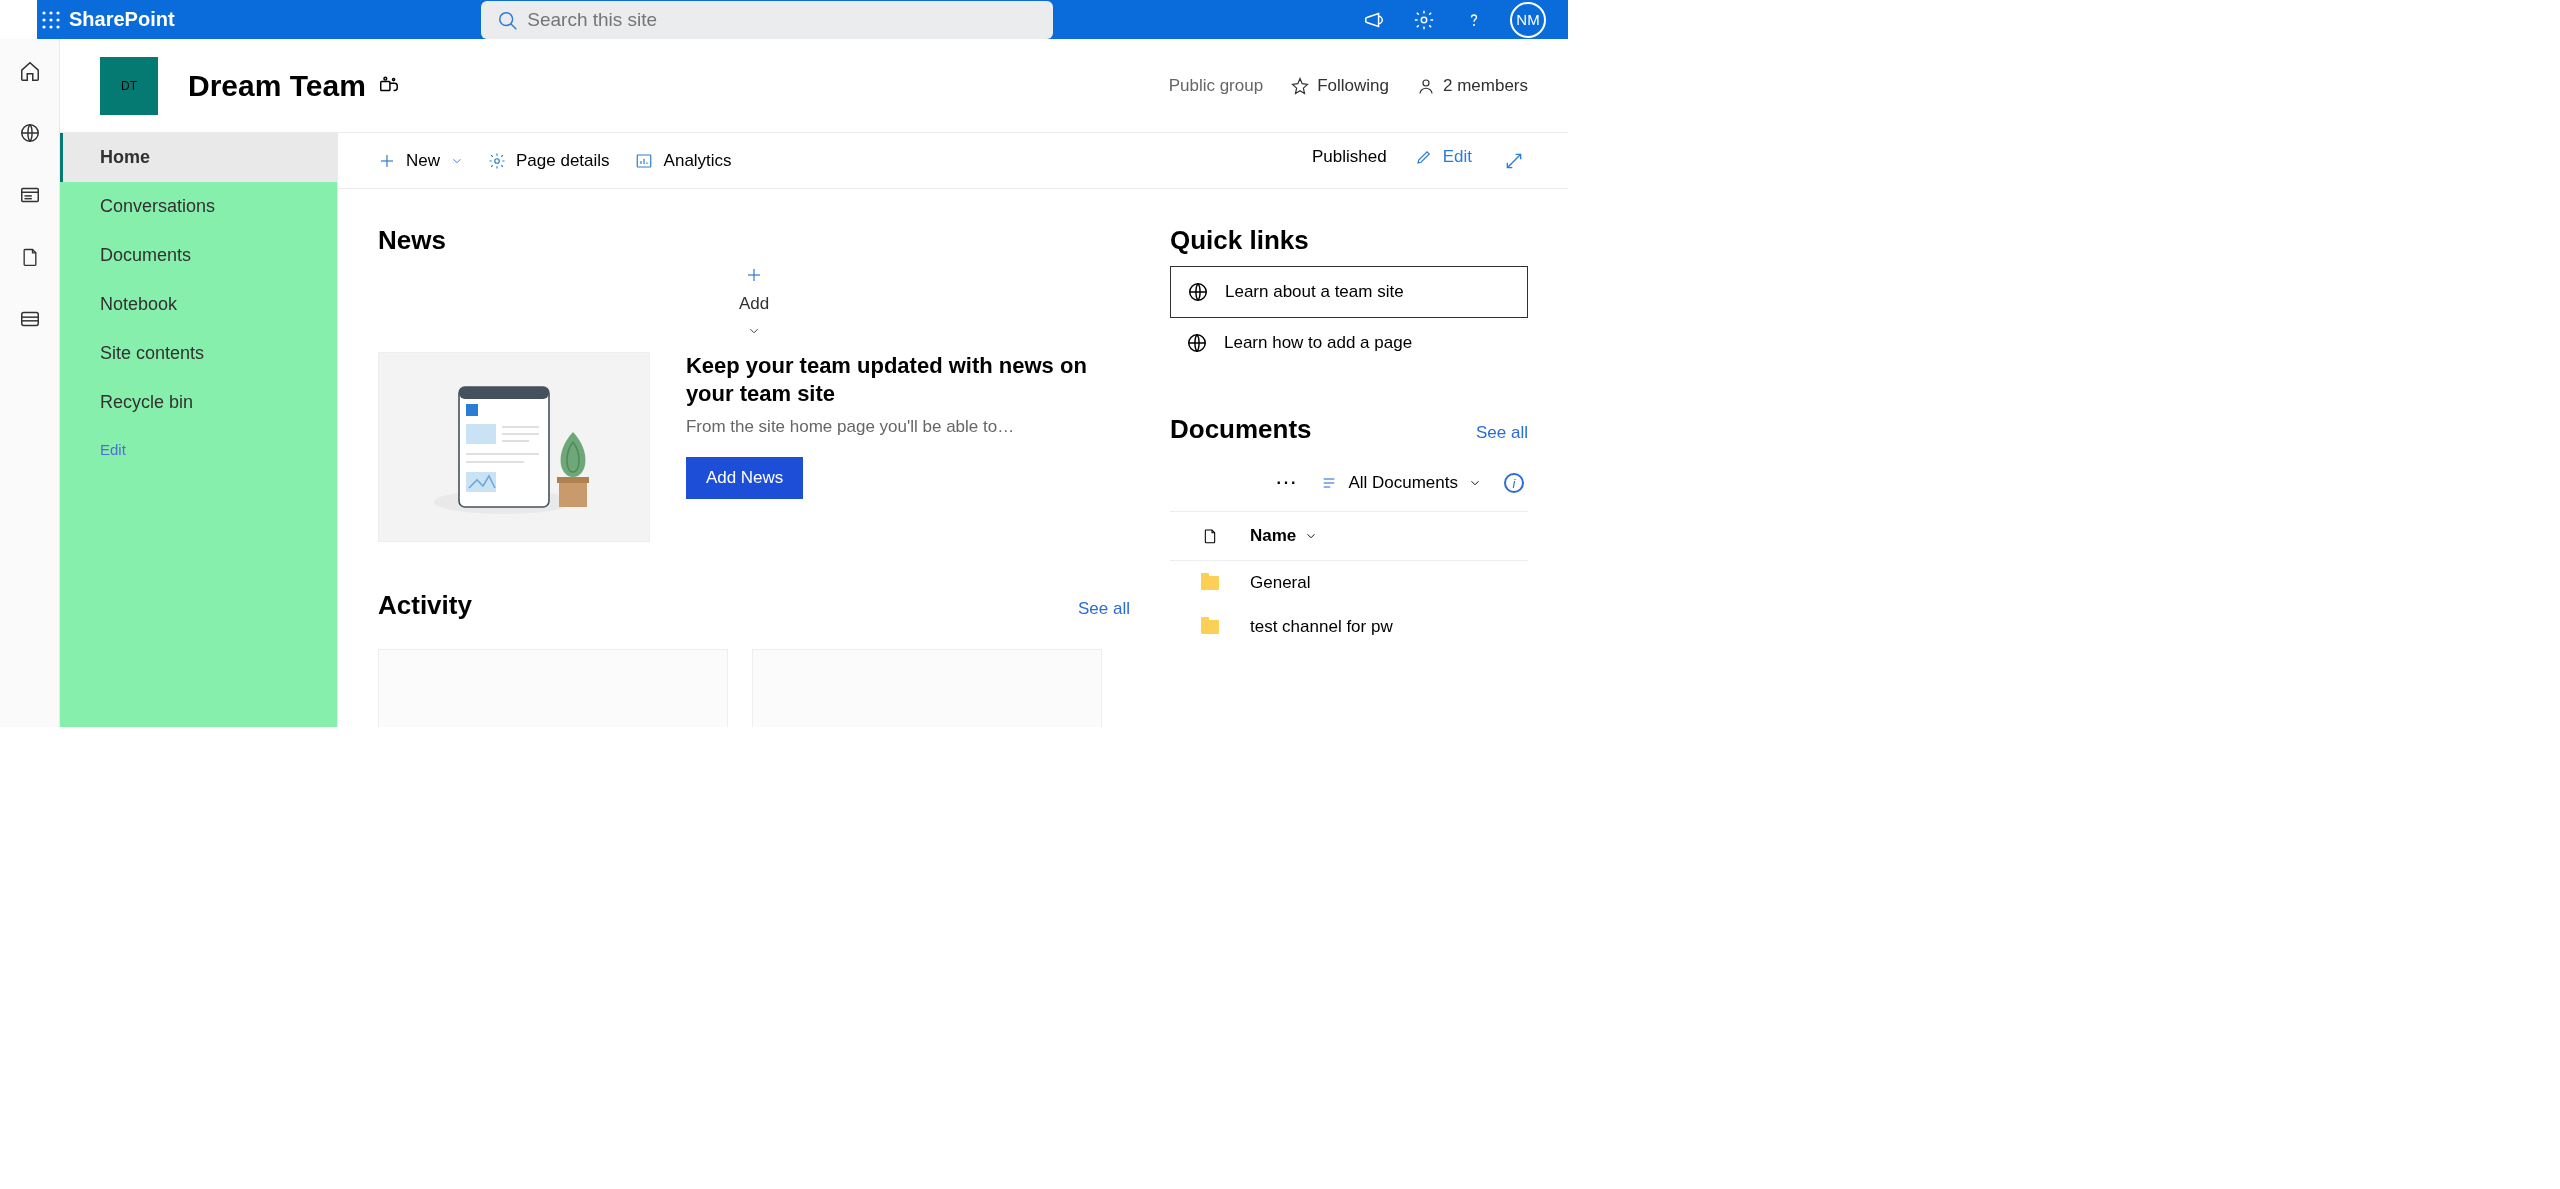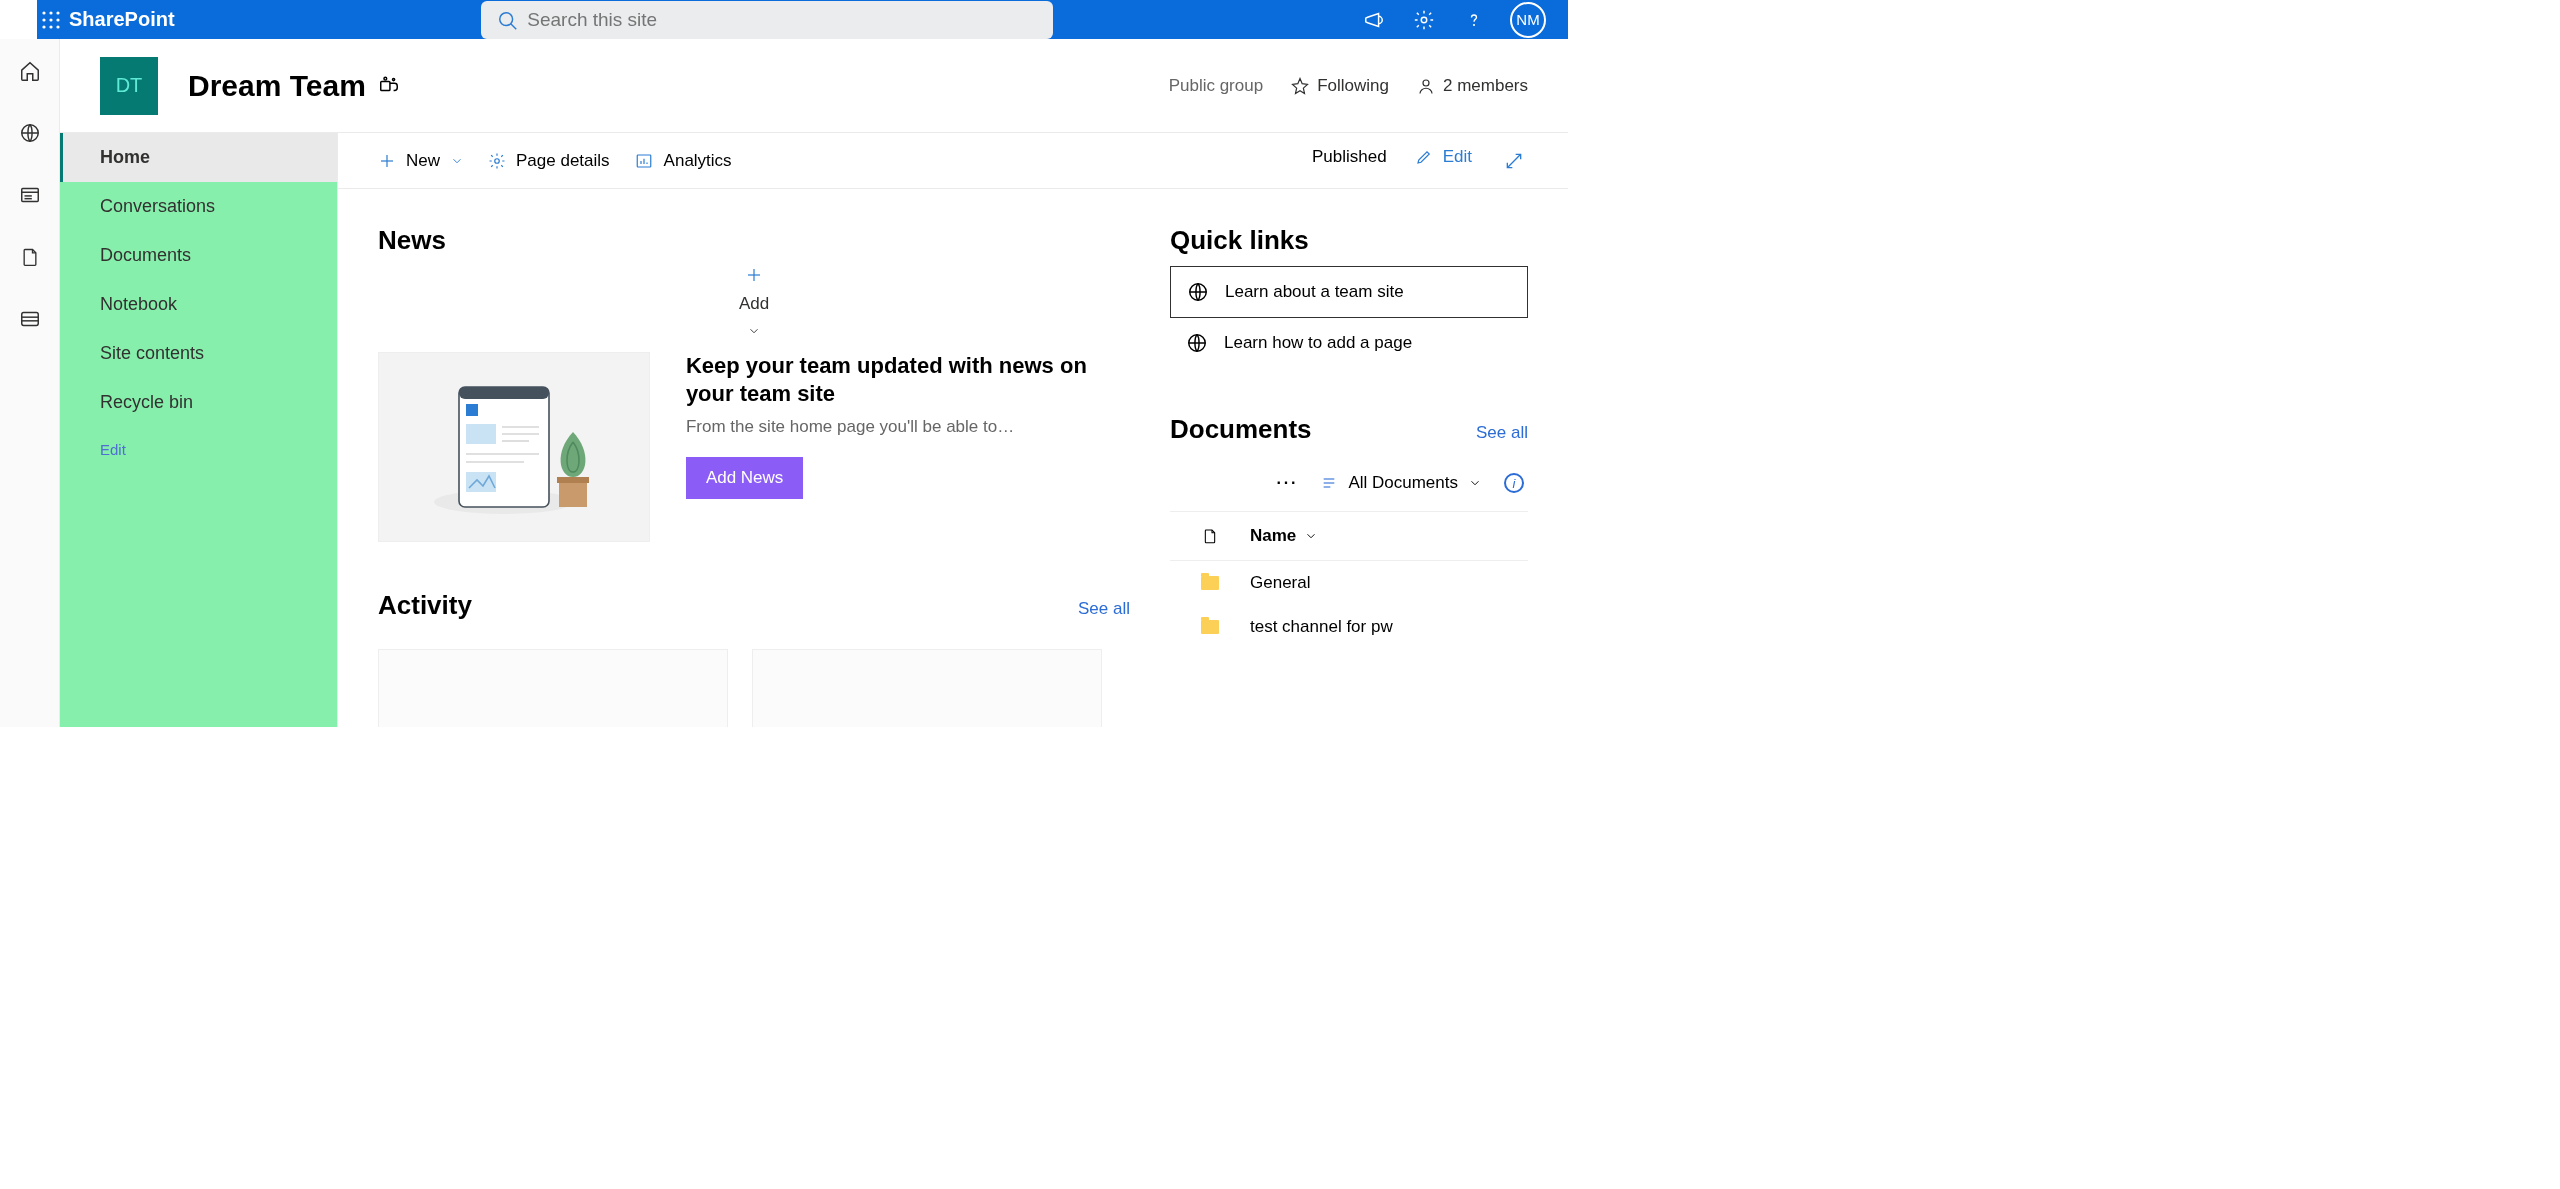--- a/index.html
+++ b/index.html
@@ -19,21 +19,21 @@
   .avatar-circle { width:36px; height:36px; border:2px solid #fff; border-radius:50%; display:flex; align-items:center; justify-content:center; font-size:15px; }
 
   
   .body { flex:1; display:flex; min-height:0; }
   .appbar { width:60px; background:#fafafa; display:flex; flex-direction:column; align-items:center; padding-top:18px; gap:34px; border-right:1px solid #edebe9; }
   .appbar .icon-btn svg { color:#323130; }
   .main { flex:1; display:flex; flex-direction:column; }
 
   
   .site-header { height:94px; display:flex; align-items:center; padding:0 40px 0 40px; border-bottom:1px solid #edebe9; }
-  .site-logo { width:58px; height:58px; background:#057a73; color:#5eead4; display:flex; align-items:center; justify-content:center; font-size:20px; }
+  .site-logo { width:58px; height:58px; background:#057a73; color:#000000; display:flex; align-items:center; justify-content:center; font-size:12px; }
   .site-title { margin-left:30px; font-size:30px; font-weight:700; display:flex; align-items:center; gap:12px; }
   .site-meta { margin-left:auto; display:flex; align-items:center; gap:28px; font-size:17px; color:#323130; }
   .following { display:flex; align-items:center; gap:8px; }
   .members { display:flex; align-items:center; gap:8px; }
   .muted { color:#666; }
 
   
   .row { flex:1; display:flex; min-height:0; }
   .nav { width:278px; background:#86efac; border-right:1px solid #edebe9; padding-top:0; }
   .nav ul { list-style:none; }
@@ -51,21 +51,21 @@
   .col-left { flex:1; min-width:0; }
   .col-right { width:358px; flex-shrink:0; }
 
   h2 { font-size:26px; font-weight:700; margin-bottom:10px; }
   .add-btn { display:flex; align-items:center; gap:10px; font-size:17px; cursor:pointer; color:#323130; margin-bottom:14px;flex-direction:column; }
 
   .news-card { display:flex; gap:36px; }
   .news-img { width:340px; height:190px; background:#f3f3f3; border:1px solid #eee; display:flex; align-items:center; justify-content:center; }
   .news-text h3 { font-size:22px; font-weight:700; margin-bottom:10px; line-height:1.25; }
   .news-text p { color:#666; font-size:17px; margin-bottom:20px; }
-  .btn-primary { background:#8b5cf6; color:#fff; border:none; padding:11px 20px; font-size:17px; cursor:pointer; }
+  .btn-primary { background:#1d4ed8; color:#fff; border:none; padding:11px 20px; font-size:17px; cursor:pointer; }
 
   .activity { margin-top:48px; }
   .activity-head { display:flex; align-items:baseline; }
   .see-all { margin-left:auto; color:#2b6cd6; font-size:17px; cursor:pointer; }
   .activity-cards { display:flex; gap:24px; margin-top:18px; }
   .card { width:350px; height:80px; border:1px solid #eee; background:#fbfbfb; }
 
   .ql { list-style:none; margin-top:10px; }
   .ql li { display:flex; align-items:center; gap:16px; padding:14px 16px; cursor:pointer; font-size:17px; }
   .ql li.boxed { border:1px solid #323130; }

